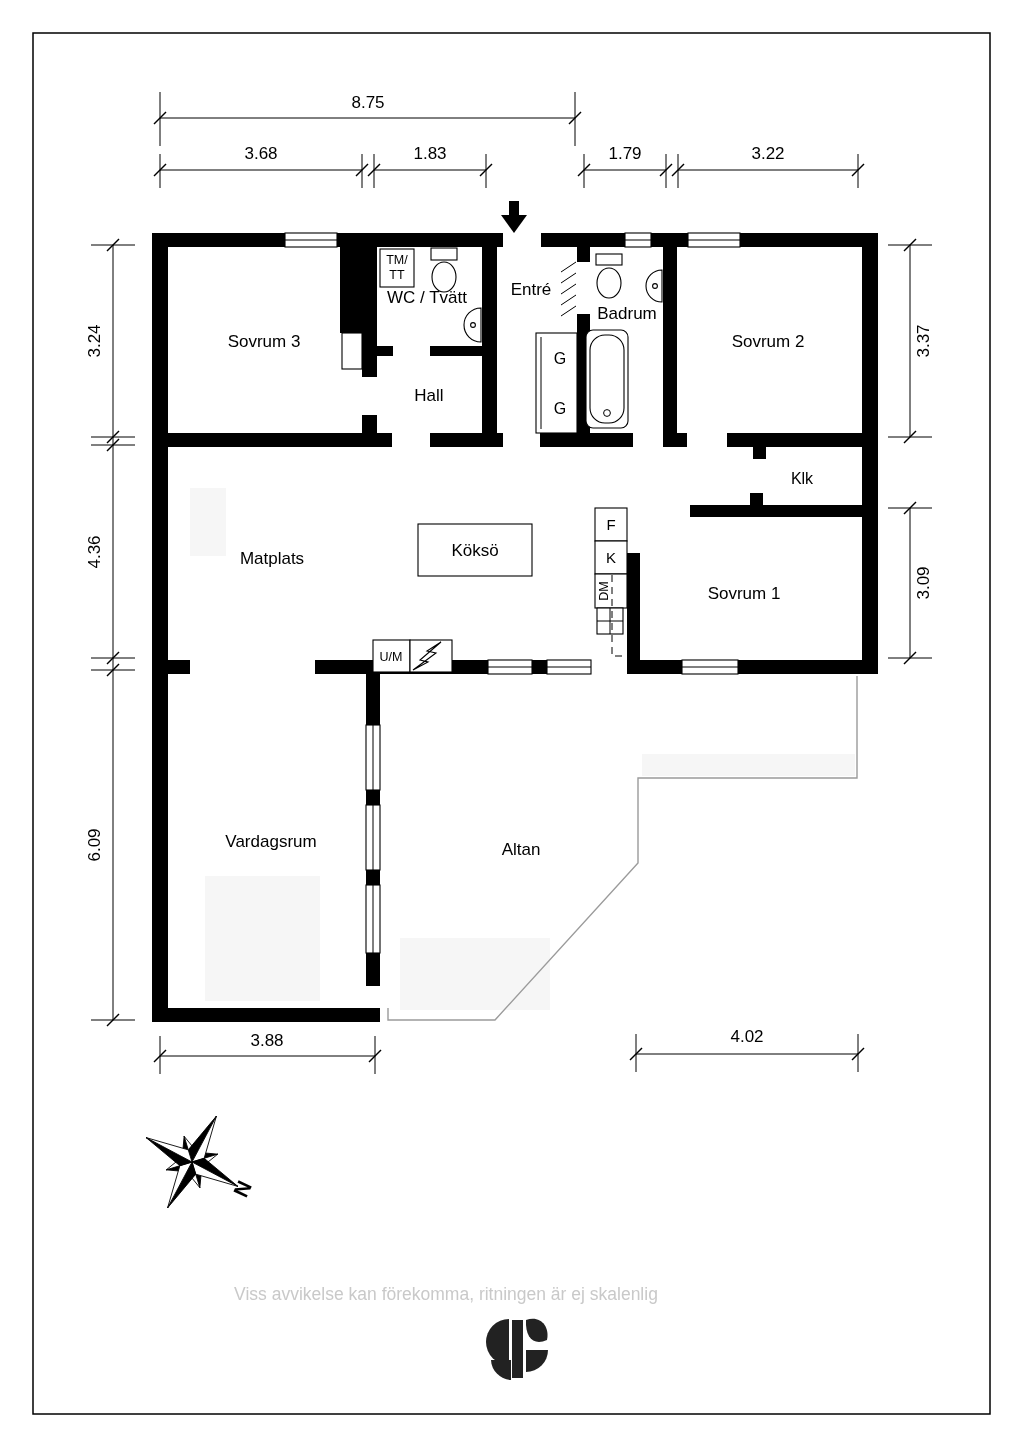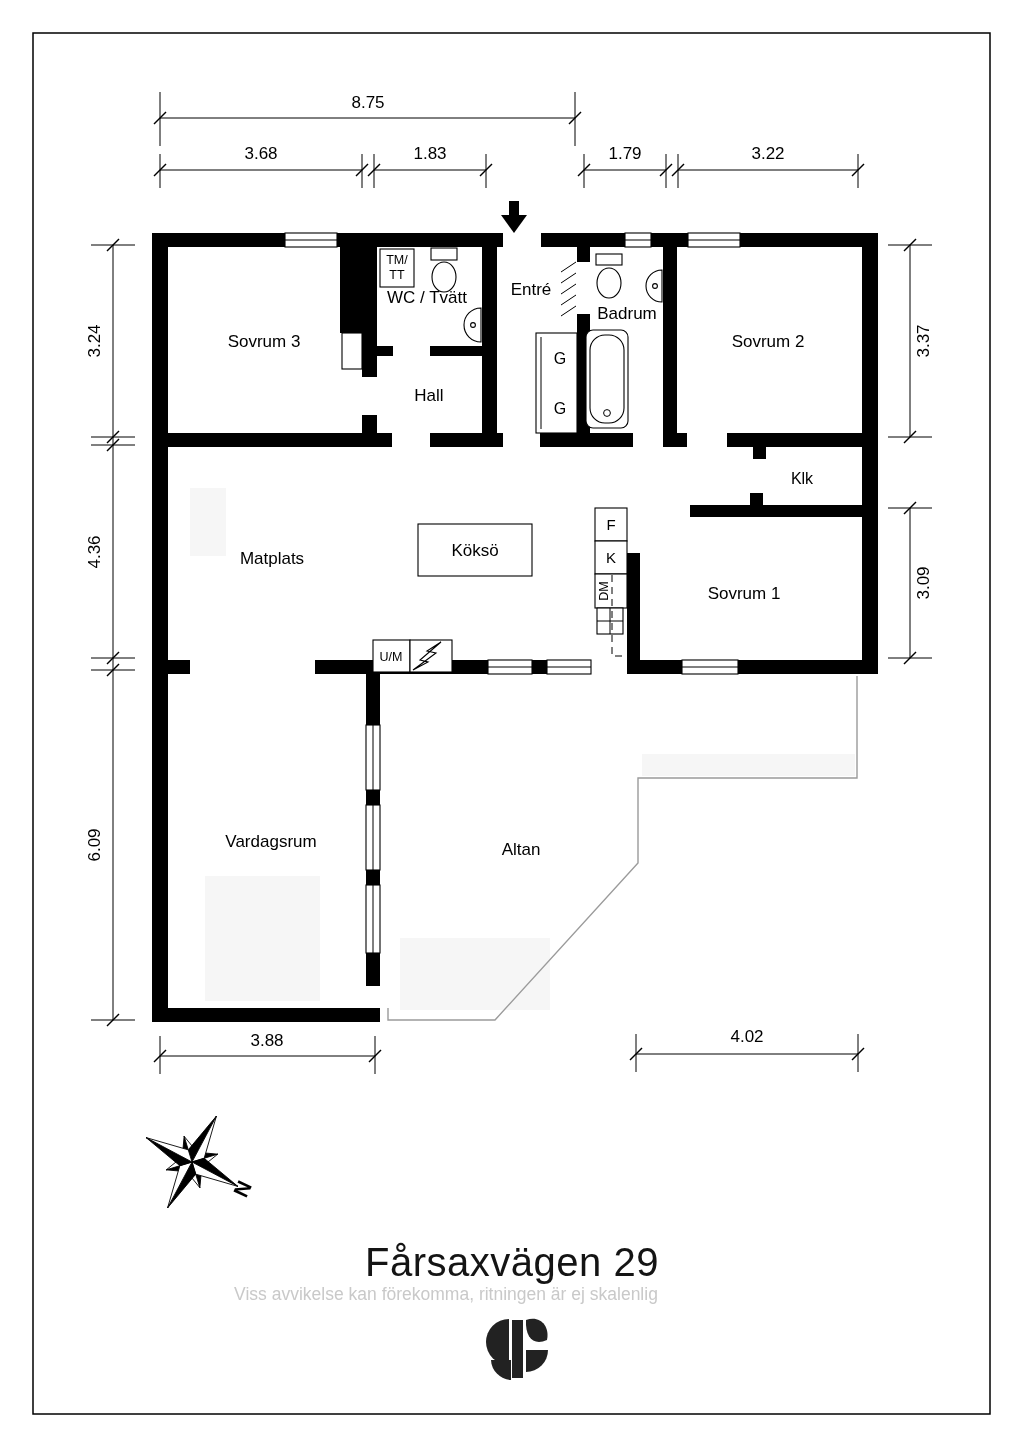--- a/index.html
+++ b/index.html
@@ -333,16 +333,15 @@
 
   <g fill="#222" transform="translate(478,1314)">
     <path d="M31,5 a23,23 0 0 0 0,46 Z"></path>
     <path d="M33,66 a21,21 0 0 1 -20,-20 l20,0 Z"></path>
     <rect x="34" y="6" width="11" height="58"></rect>
     <path d="M48,6 C62,1 72,12 69,26 C56,32 47,24 48,6 Z"></path>
     <path d="M48,36 L70,36 A22,22 0 0 1 48,58 Z"></path>
   </g>
 </svg>
 
-<div class="title" style="top:1240px;">Fårsaxvägen 29</div>
 <div class="subtitle" style="top:1284px;">Viss avvikelse kan förekomma, ritningen är ej skalenlig</div>
 
 </div>
 
 </body></html>

